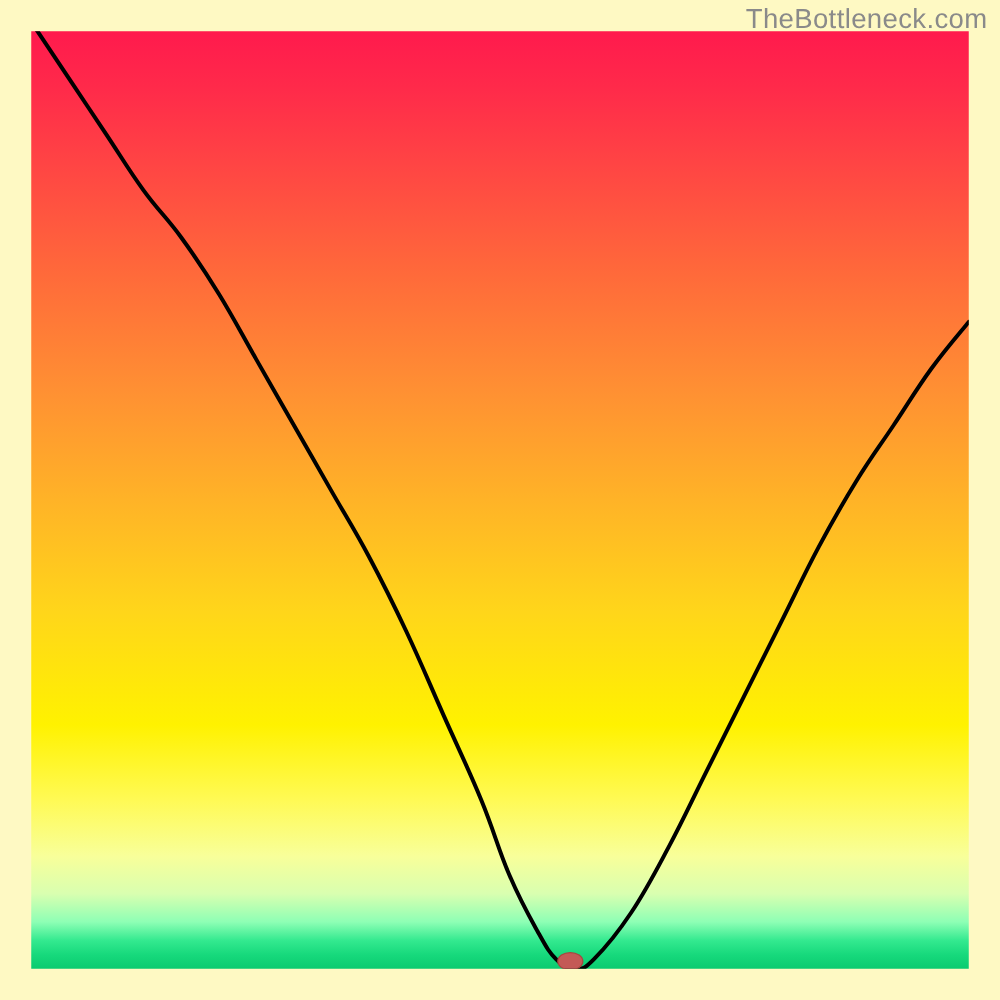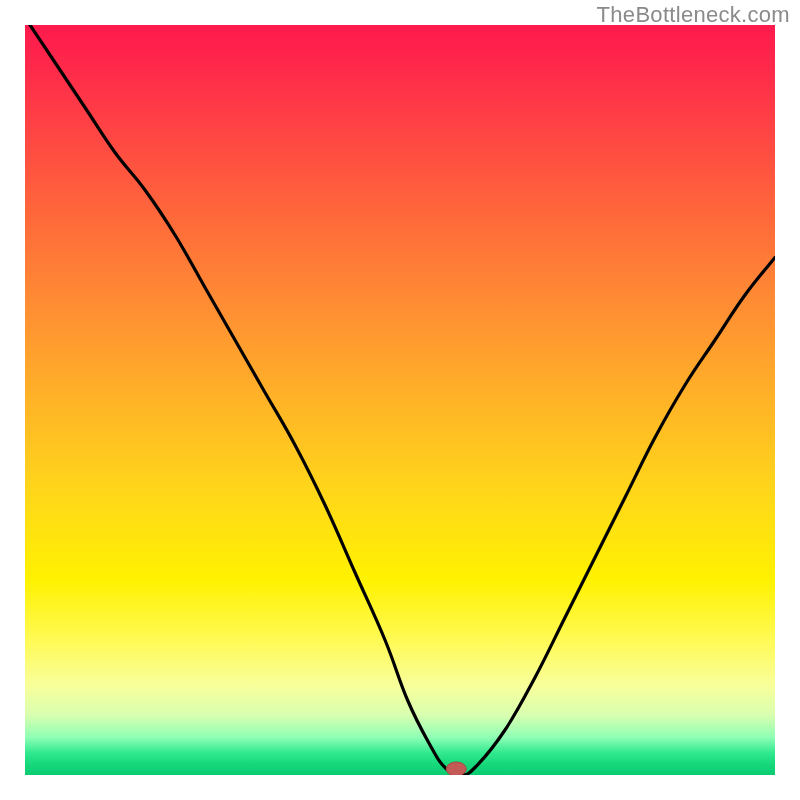--- a/index.html
+++ b/index.html
@@ -9,21 +9,21 @@
     height: 800px;
     background: #000;
     overflow: hidden;
   }
   .frame {
     position: absolute;
     left: 0;
     top: 0;
     width: 800px;
     height: 800px;
-    background: #ffffff;
+    background: #fef9c3;
   }
   .plot {
     position: absolute;
     left: 25px;
     top: 25px;
     width: 750px;
     height: 750px;
     
     background: linear-gradient(to bottom,
       #ff1a4d 0%,

